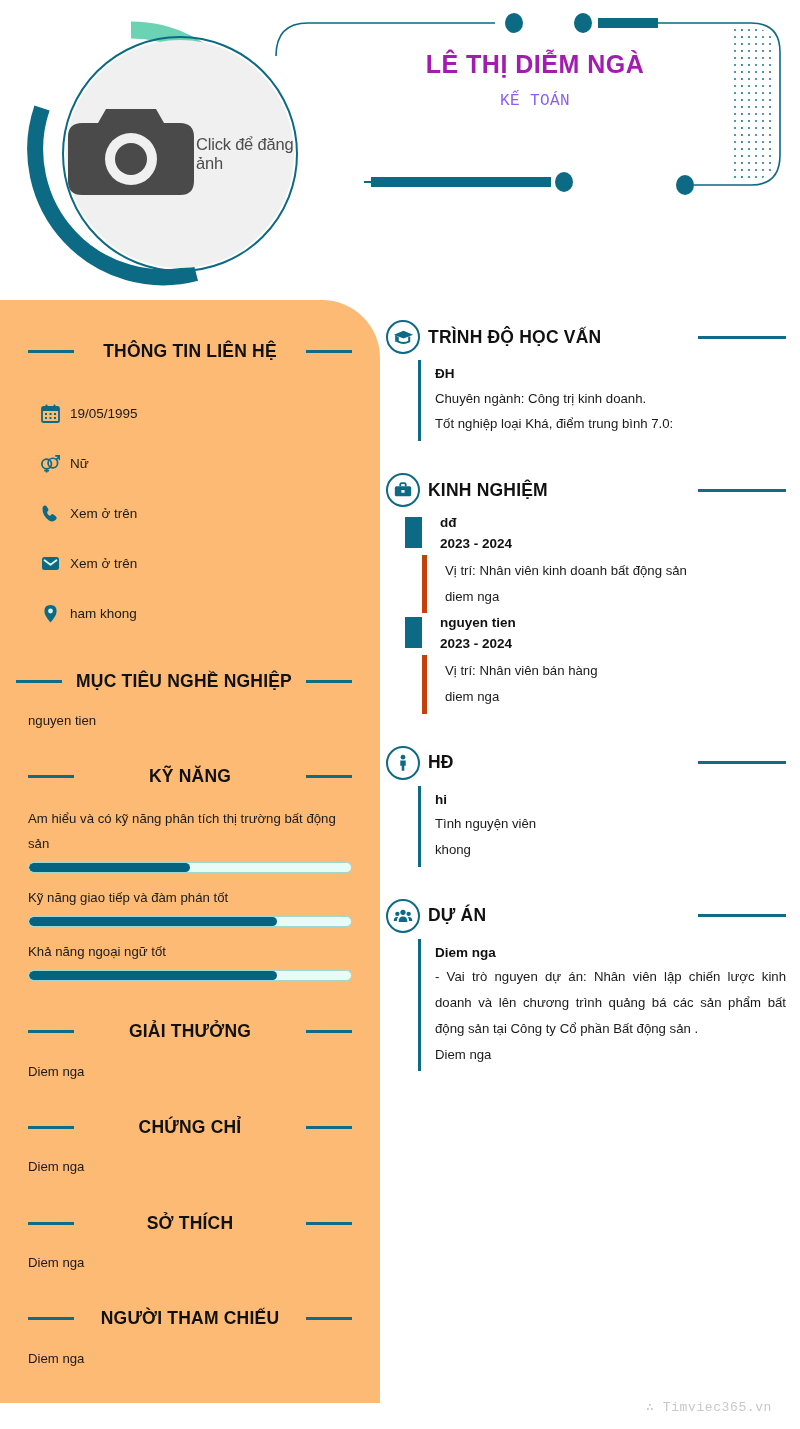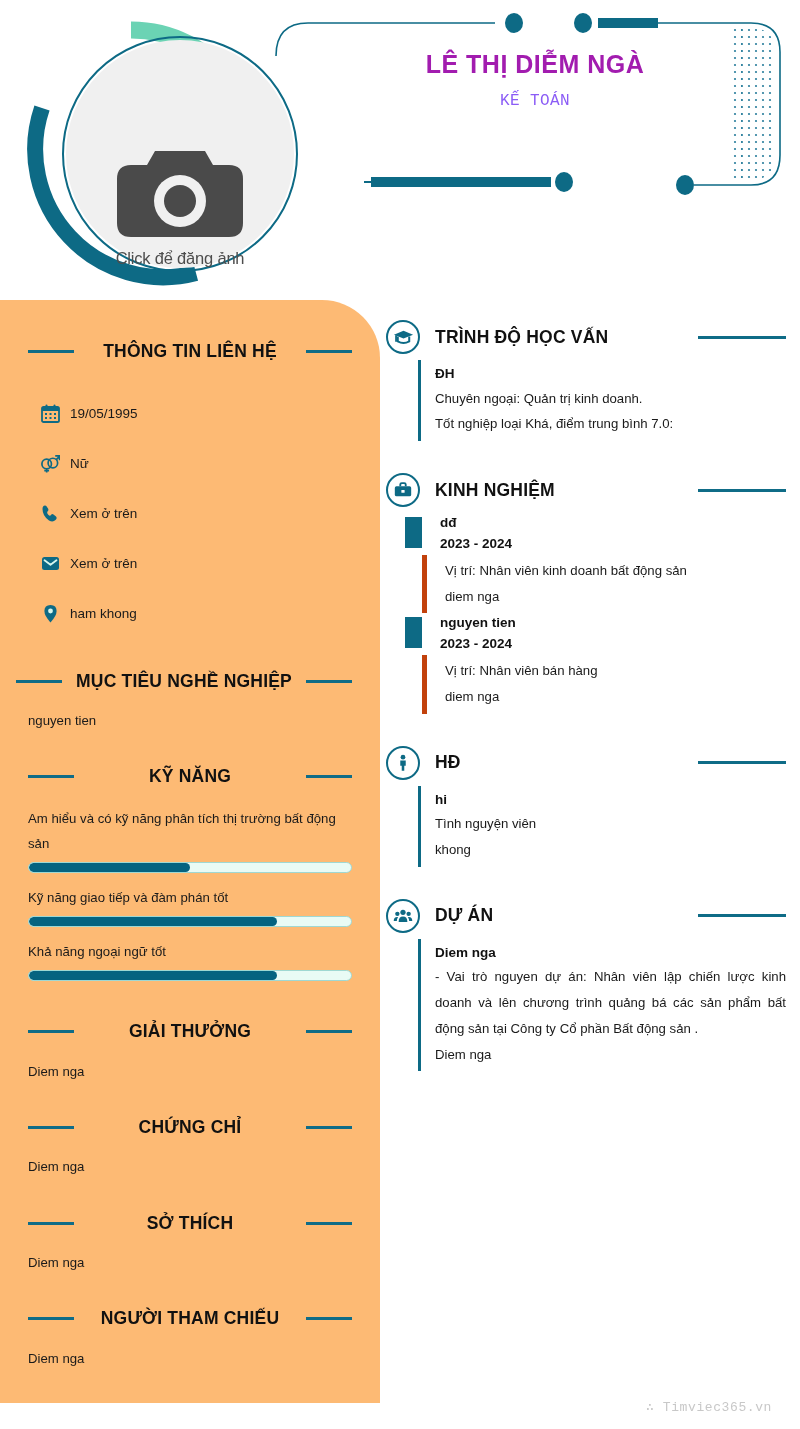--- a/index.html
+++ b/index.html
@@ -28,23 +28,23 @@
     left: 18px; top: 12px;
     width: 280px; height: 280px;
   }
   .avatar-circle {
     position: absolute;
     left: 48px; top: 28px;
     width: 228px; height: 228px;
     border-radius: 50%;
     background: #f0f0f0;
     display: flex;
-    flex-direction: column;
+    flex-direction: row;
     align-items: center;
-    justify-content: flex-end;
+    justify-content: space-between;
   }
   .cam-icon { margin-bottom: 4px; }
   .avatar-label {
     font-size: 16.5px;
     color: #4d4d4d;
     font-family: "Liberation Sans", sans-serif;
     letter-spacing: -0.2px;
   }
   .arc-svg {
     position: absolute;
@@ -164,21 +164,21 @@
 
   
   .main {
     position: absolute;
     left: 386px; top: 300px;
     width: 400px;
   }
   .main-sec-head {
     display: flex;
     align-items: center;
-    gap: 15px;
+    gap: 8px;
     height: 46px;
   }
   .badge {
     width: 34px; height: 34px;
     border-radius: 50%;
     border: 2.2px solid #0d6a85;
     background: #ffffff;
     display: flex; align-items: center; justify-content: center;
     flex: 0 0 34px;
   }
@@ -460,21 +460,21 @@
             <path d="M 11,4 L 21,8 L 11,12 L 1,8 Z" fill="#0d6a85"></path>
             <path d="M 5,10 L 5,15 Q 11,18.5 17,15 L 17,10" fill="none" stroke="#0d6a85" stroke-width="2.1"></path>
             <path d="M 3.2,8.6 L 3.2,15.5" stroke="#0d6a85" stroke-width="1.9"></path>
           </svg>
       </span>
       <span class="main-sec-title">TRÌNH ĐỘ HỌC VẤN</span>
       <span class="main-rule"></span>
     </div>
     <div class="entry">
       <div class="entry-title">ĐH</div>
-      <div class="entry-line">Chuyên ngoại: Quản trị kinh doanh.</div>
+      <div class="entry-line">Chuyên ngành: Công trị kinh doanh.</div>
       <div class="entry-line">Tốt nghiệp loại Khá, điểm trung bình 7.0:</div>
     </div>
 
     <div class="gap-md"></div>
     <div class="main-sec-head">
       <span class="badge">
         <svg width="20" height="20" viewBox="0 0 22 22">
             <rect x="2" y="7" width="18" height="11" rx="1.8" fill="#0d6a85"></rect>
             <path d="M 8,7 L 8,5 Q 8,3.5 9.6,3.5 L 12.4,3.5 Q 14,3.5 14,5 L 14,7" fill="none" stroke="#0d6a85" stroke-width="2"></path>
             <rect x="9.2" y="11" width="3.6" height="3" rx="0.6" fill="#ffffff"></rect>

